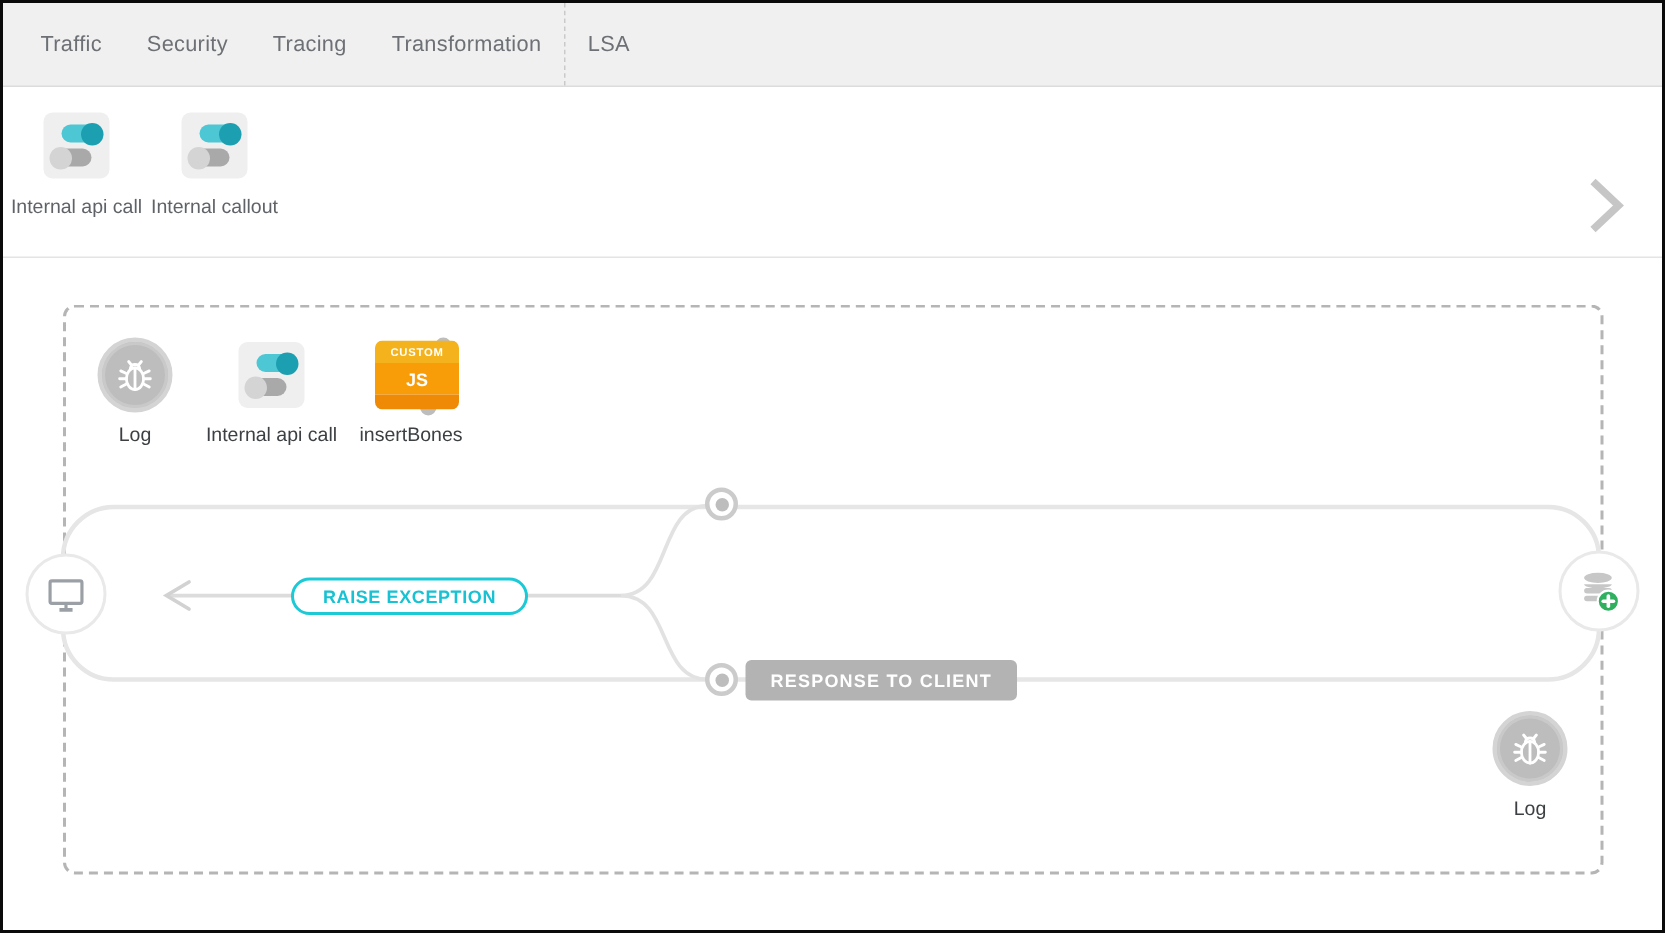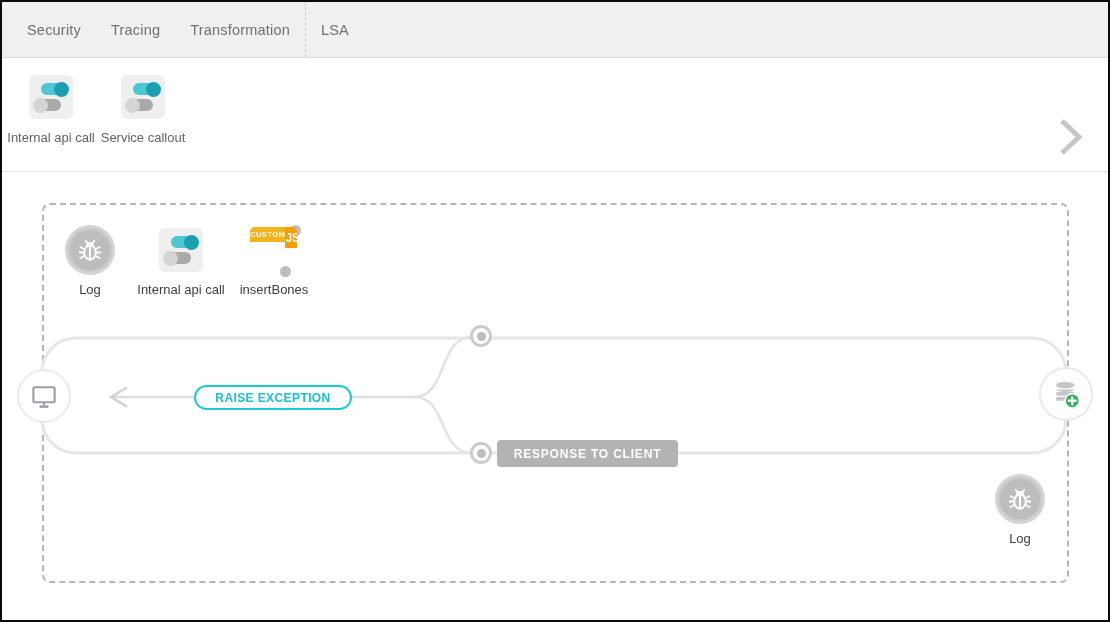--- a/index.html
+++ b/index.html
@@ -70,22 +70,22 @@
     box-shadow: inset 0 0 0 2px #c9c9c9;
     display:flex; align-items:center; justify-content:center;
   }
   .customjs {
     position:relative; width:48px; height:46px;
   }
   .customjs .dot { position:absolute; width:11px; height:11px; border-radius:50%; background:#bdbdbd; }
   .customjs .dot.d1 { right:-3px; top:-2px; }
   .customjs .dot.d2 { right:7px; bottom:-4px; }
   .customjs .badge {
-    position:relative; width:47px; height:46px; border-radius:5px; overflow:hidden;
-    display:flex; 
+    position:relative; width:56px; height:46px; border-radius:5px; overflow:hidden;
+    display:flex; flex-direction:column;
   }
   .customjs .band-top {
     height:15px; background:#f4b31c; color:#fff; font-size:7.5px; font-weight:bold;
     letter-spacing:0.5px; display:flex; align-items:center; justify-content:center;
   }
   .customjs .band-mid {
     height:21px; background:#f89c08; color:#fff; font-size:12px; font-weight:bold;
     display:flex; align-items:center; justify-content:center;
   }
   .customjs .band-bot { flex:1; background:#ee8a05; }
@@ -116,20 +116,23 @@
     display:flex; align-items:center; justify-content:center; z-index:3; cursor:pointer;
   }
 </style>
 </head>
 <body>
 
 <div class="frame">
 
   <div class="tabbar">
     <div class="tab">
+        <span>Traffic</span>
+      </div>
+    <div class="tab">
         <span>Security</span>
       </div>
     <div class="tab">
         <span>Tracing</span>
       </div>
     <div class="tab">
         <span>Transformation</span>
       </div>
     <div class="tab-divider"></div>
     <div class="tab">
@@ -157,21 +160,21 @@
       <div class="icon-slot">
         <div class="toggle-icon">
           <div class="pill on">
               <span class="knob"></span>
             </div>
           <div class="pill off">
               <span class="knob"></span>
             </div>
         </div>
       </div>
-      <div class="palette-label">Service callout</div>
+      <div class="palette-label">Internal callout</div>
     </div>
 
 
     <div class="palette-next">
       <svg width="26" height="38" viewBox="0 0 26 38">
         <polyline points="4,3 21,19 4,35" fill="none" stroke="#c6c6c6" stroke-width="5"></polyline>
       </svg>
     </div>
   </div>
 

